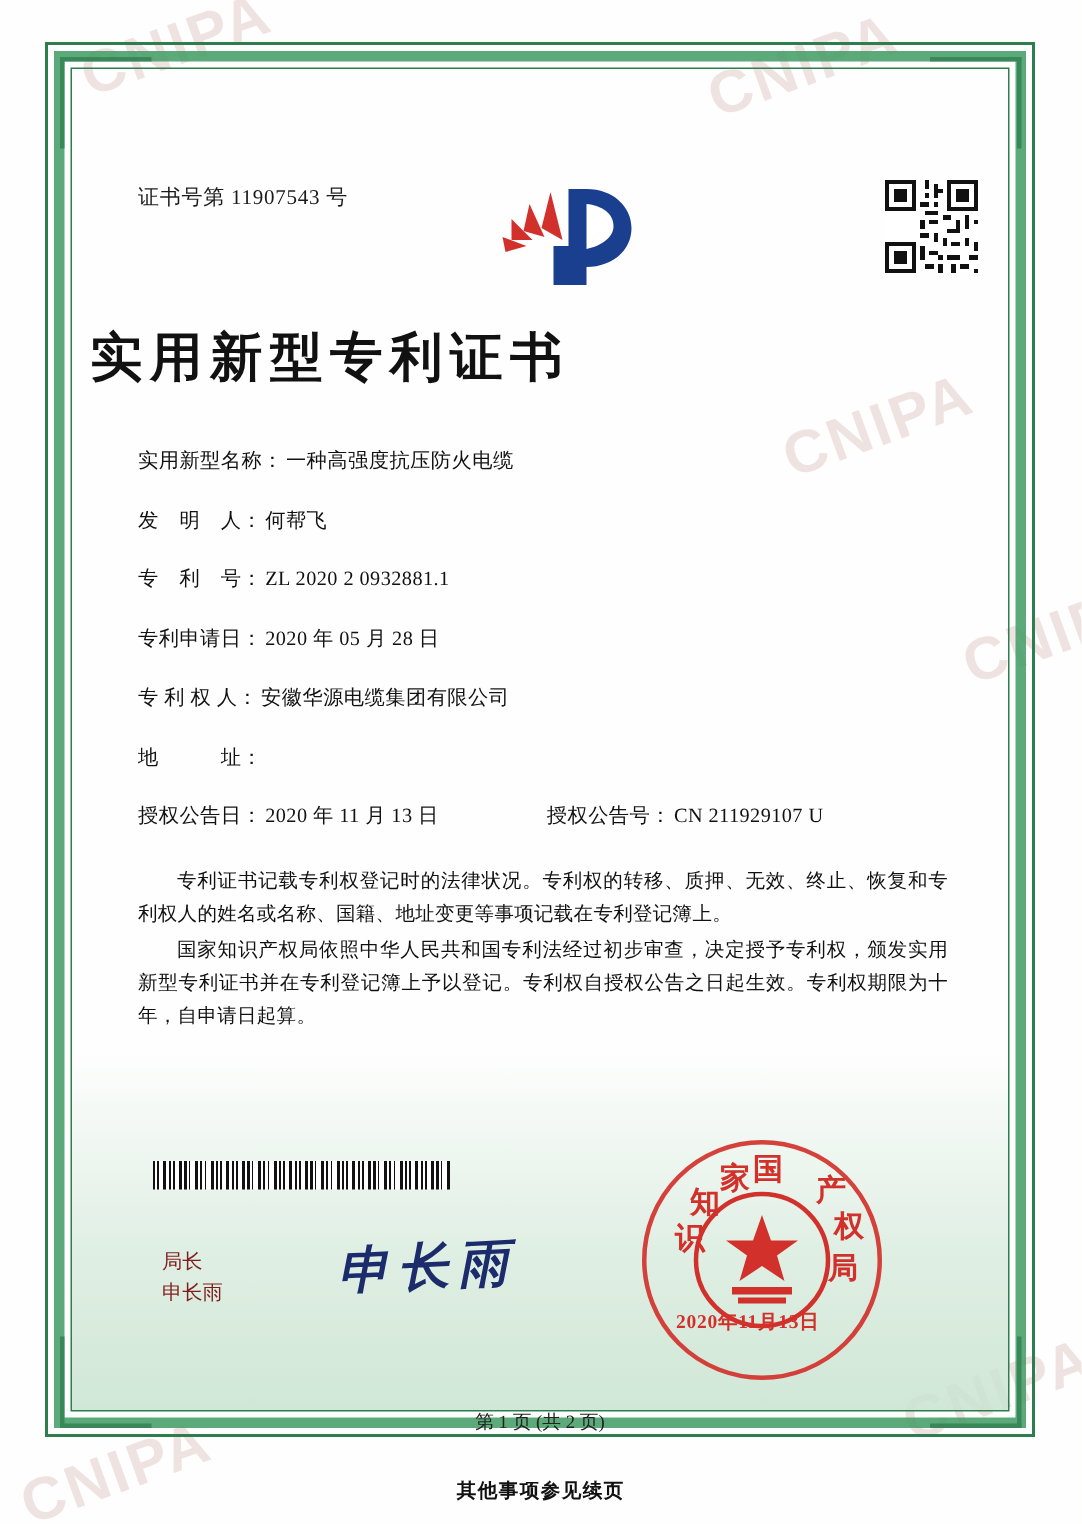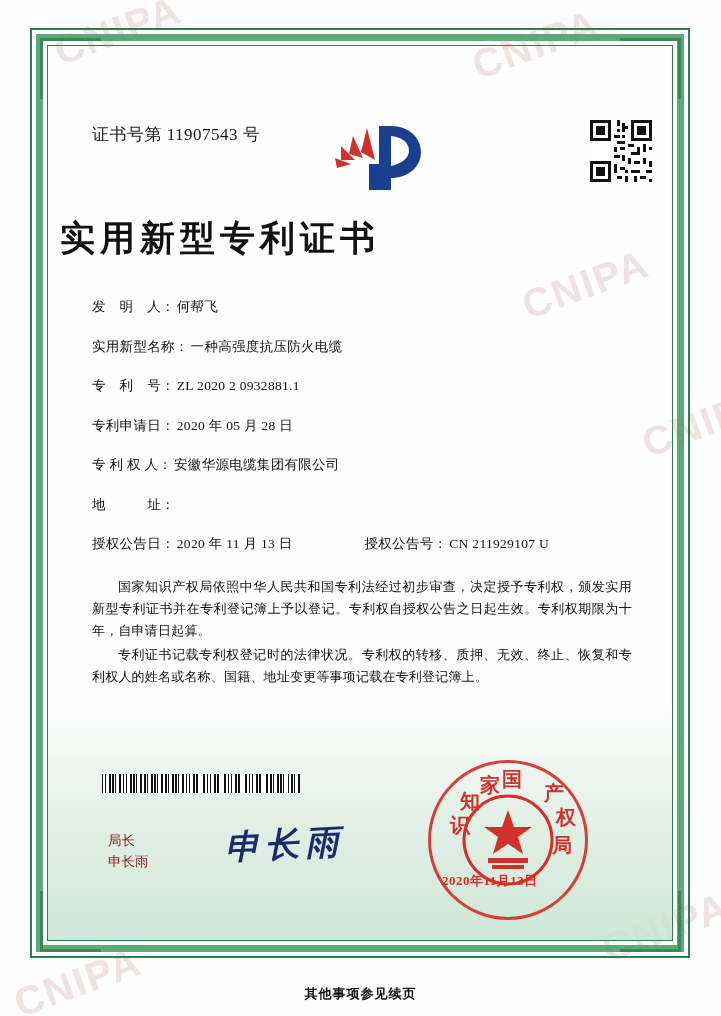--- a/index.html
+++ b/index.html
@@ -96,21 +96,21 @@
     left: 60px;
     top: 60px;
     width: 600px;
     height: 870px;
   }
 
   .cert-no {
     position: absolute;
     left: 32px;
     top: 63px;
-    font-size: 17px;
+    font-size: 14px;
     color: #1a1a1a;
     letter-spacing: .5px;
   }
 
   
   .logo {
     position: absolute;
     left: 245px;
     top: 58px;
     width: 130px;
@@ -238,21 +238,21 @@
     color: #d2312b;
     font-size: 20px;
     font-weight: bold;
     font-family: "DejaVu Serif", serif;
   }
   .seal .seal-date {
     position: absolute;
     left: 14px;
     top: 112px;
     width: 113px;
-    text-align: left;
+    text-align: center;
     color: #d2312b;
     font-size: 13px;
     font-weight: bold;
     letter-spacing: .5px;
   }
 
   .page-no {
     position: absolute;
     left: 0;
     top: 880px;
@@ -356,26 +356,26 @@
           <rect x="15" y="19" width="1" height="2"></rect>
         <rect x="17" y="19" width="2" height="1"></rect>
           <rect x="20" y="20" width="1" height="1"></rect>
       </g>
     </svg>
 
     <div class="main-title">实用新型专利证书</div>
 
     <div class="fields">
       <div class="field-row">
+        <span class="field-label">实用新型名称：</span>
+        <span class="field-value">一种高强度抗压防火电缆</span>
+      </div>
+      <div class="field-row">
         <span class="field-label">发　明　人：</span>
         <span class="field-value">何帮飞</span>
-      </div>
-      <div class="field-row">
-        <span class="field-label">实用新型名称：</span>
-        <span class="field-value">一种高强度抗压防火电缆</span>
       </div>
       <div class="field-row">
         <span class="field-label">专　利　号：</span>
         <span class="field-value">ZL 2020 2 0932881.1</span>
       </div>
       <div class="field-row">
         <span class="field-label">专利申请日：</span>
         <span class="field-value">2020 年 05 月 28 日</span>
       </div>
       <div class="field-row">
@@ -387,22 +387,22 @@
       </div>
       <div class="field-row split">
         <span class="field-label">授权公告日：</span>
         <span class="field-value">2020 年 11 月 13 日</span>
         <span class="right-label">授权公告号：</span>
         <span class="field-value">CN 211929107 U</span>
       </div>
     </div>
 
     <div class="paragraphs">
+      <p>专利证书记载专利权登记时的法律状况。专利权的转移、质押、无效、终止、恢复和专利权人的姓名或名称、国籍、地址变更等事项记载在专利登记簿上。</p>
       <p>国家知识产权局依照中华人民共和国专利法经过初步审查，决定授予专利权，颁发实用新型专利证书并在专利登记簿上予以登记。专利权自授权公告之日起生效。专利权期限为十年，自申请日起算。</p>
-      <p>专利证书记载专利权登记时的法律状况。专利权的转移、质押、无效、终止、恢复和专利权人的姓名或名称、国籍、地址变更等事项记载在专利登记簿上。</p>
     </div>
 
     <div class="barcode"></div>
 
     <div class="signer">
       <div>局长</div>
       <div>申长雨</div>
     </div>
     <div class="signature">申长雨</div>
 
@@ -417,16 +417,17 @@
       <div class="seal-char" style="left:74px;top:6px;">国</div>
       <div class="seal-char" style="left:52px;top:12px;">家</div>
       <div class="seal-char" style="left:32px;top:28px;">知</div>
       <div class="seal-char" style="left:22px;top:52px;">识</div>
       <div class="seal-char" style="left:116px;top:20px;">产</div>
       <div class="seal-char" style="left:128px;top:44px;">权</div>
       <div class="seal-char" style="left:124px;top:72px;">局</div>
       <div class="seal-date">2020年11月13日</div>
     </div>
 
+    <div class="page-no">第 1 页 (共 2 页)</div>
   </div>
 
   <div class="footer-note">其他事项参见续页</div>
 </div>
 
 </body></html>

